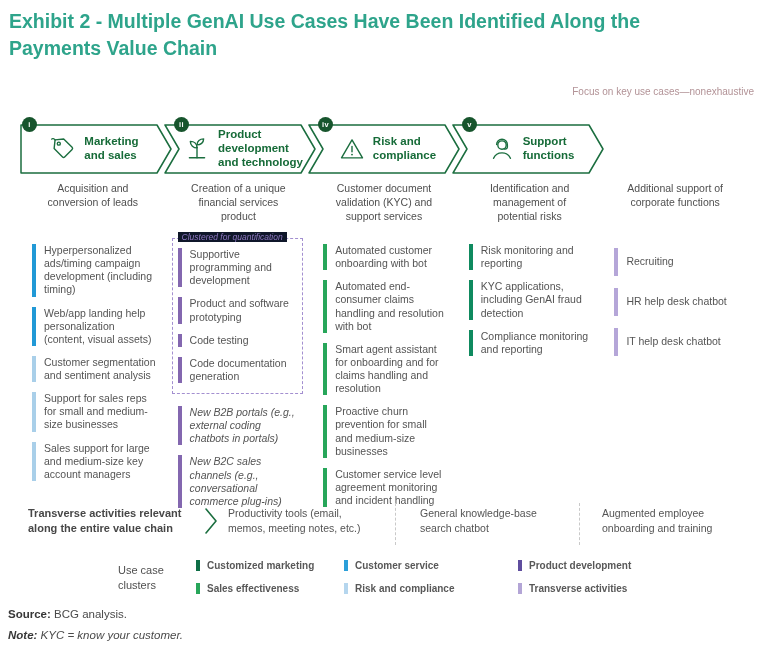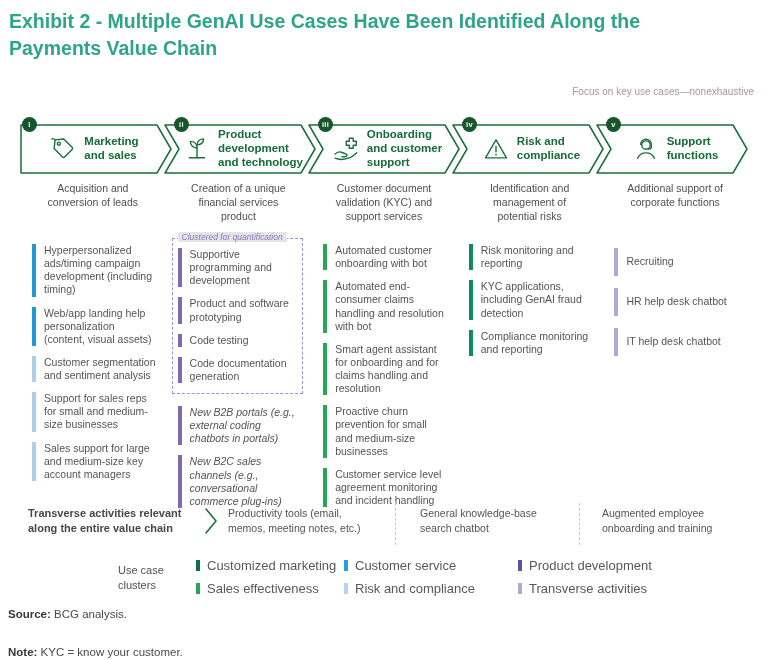--- a/index.html
+++ b/index.html
@@ -23,21 +23,21 @@
   .usecases{position:absolute;left:20px;top:228px;display:flex;align-items:flex-start;}
   .uc-col{width:145.6px;box-sizing:border-box;padding:16px 10px 0 12px;}
   .uc-col.col2{padding:0 8px 0 6px;}
   .uc-col.col5{padding-top:20px;}
   .uc-item{display:flex;gap:8px;margin-bottom:10px;}
   .uc-bar{flex:0 0 4px;}
   .uc-text{font-size:10.5px;color:#545454;line-height:1.25;}
   .uc-col.col5 .uc-item{min-height:28px;margin-bottom:12px;}
   .uc-col.col5 .uc-text{align-self:center;}
   .cluster-box{position:relative;border:1px dashed #A38FD0;margin:10px 0 12px 0;padding:9px 4px 0 5px;}
-  .cluster-label{position:absolute;top:-7px;left:5px;background:#e5e5e5;padding:0 4px;font-size:8.5px;font-style:italic;color:#8E77C0;white-space:nowrap;}
+  .cluster-label{position:absolute;top:-7px;left:5px;background:#0f172a;padding:0 4px;font-size:8.5px;font-style:italic;color:#8E77C0;white-space:nowrap;}
   .after-box{padding-left:6px;font-style:italic;}
   
   .transverse{position:absolute;left:28px;top:503px;width:732px;height:48px;}
   .tv-label{position:absolute;left:0;top:3px;width:170px;font-size:11px;font-weight:bold;color:#474747;line-height:1.35;white-space:pre-line;}
   .tv-chevron{position:absolute;left:176px;top:4px;}
   .tv-item{position:absolute;font-size:10.5px;color:#545454;line-height:1.4;white-space:pre-line;}
   .tv-i1{left:200px;top:3px;}
   .tv-i2{left:392px;top:3px;}
   .tv-i3{left:574px;top:3px;}
   .tv-divider{position:absolute;top:0;height:42px;border-left:1px dashed #C9C9C9;width:0;}
@@ -45,25 +45,25 @@
   .tv-d2{left:551px;}
   
   .legend{position:absolute;left:0;top:556px;width:768px;height:48px;}
   .legend-label{position:absolute;left:118px;top:7px;width:70px;font-size:11px;color:#4F4F4F;line-height:1.4;white-space:pre-line;}
   .legend-col{position:absolute;top:2px;}
   .lg-a{left:196px;}
   .lg-b{left:344px;}
   .lg-c{left:518px;}
   .legend-item{display:flex;align-items:center;gap:7px;height:14px;margin-bottom:9px;}
   .legend-swatch{width:4px;height:11px;}
-  .legend-text{font-size:13px;color:#585858;}
+  .legend-text{font-size:10px;color:#585858;font-weight:bold;}
   
   .footer-line{position:absolute;left:8px;font-size:11.5px;color:#4A4A4A;}
   .fl-source{top:608px;}
-  .fl-note{top:646px;}
+  .fl-note{top:629px;font-style:italic;}
   .footer-line b{color:#383838;}
   .icon-stroke{stroke:#1B6E3F;fill:none;stroke-width:1.2;stroke-linecap:round;stroke-linejoin:round;}
 </style>
 </head>
 <body>
 
 <div class="title">
   <span style="display:block">Exhibit 2 - Multiple GenAI Use Cases Have Been Identified Along the</span>
   <span style="display:block">Payments Value Chain</span>
 </div>
@@ -99,36 +99,20 @@
         <path class="icon-stroke" d="M12,11 C12,7.5 9.5,5.5 6.3,5.5 C6.3,9 9,11 12,11 Z"></path>
         <path class="icon-stroke" d="M12,8.5 C12,5.3 14.5,3.3 17.7,3.3 C17.7,6.8 15,8.5 12,8.5 Z"></path>
         <path class="icon-stroke" d="M5.5,19.5 H18.5"></path>
       </svg>
       <div class="stage-label">Product
 development
 and technology</div>
     </div>
   </div>
 
-  <div class="stage">
-    <svg class="shape" width="152" height="50" viewBox="0 0 152 50">
-      <polygon points="1,1 137,1 151,25 137,49 1,49 15,25" fill="#fff" stroke="#1B6E3F" stroke-width="1.5" stroke-linejoin="round"></polygon>
-    </svg>
-    <div class="badge">iii</div>
-    <div class="stage-content">
-      <svg width="28" height="28" viewBox="0 0 24 24">
-        <path class="icon-stroke" d="M14.8,2.8 h3.4 v2.6 h2.6 v3.4 h-2.6 v2.6 h-3.4 v-2.6 h-2.6 v-3.4 h2.6 Z"></path>
-        <path class="icon-stroke" d="M2.6,16.4 C4.4,14.4 6.6,14 8.8,15 L12.2,16.4 C13.2,16.9 12.9,18.3 11.8,18.4 L8.6,18.6"></path>
-        <path class="icon-stroke" d="M2.6,19.9 C5.4,21 8.2,21.2 10.8,20.6 L15.4,19.4 C16.6,19.1 17.8,18.4 18.8,17.4 L21.2,15.2"></path>
-      </svg>
-      <div class="stage-label">Onboarding
-and customer
-support</div>
-    </div>
-  </div>
 
   <div class="stage">
     <svg class="shape" width="152" height="50" viewBox="0 0 152 50">
       <polygon points="1,1 137,1 151,25 137,49 1,49 15,25" fill="#fff" stroke="#1B6E3F" stroke-width="1.5" stroke-linejoin="round"></polygon>
     </svg>
     <div class="badge">iv</div>
     <div class="stage-content">
       <svg width="28" height="28" viewBox="0 0 24 24">
         <path class="icon-stroke" d="M12,4.2 L21,19.6 H3 Z"></path>
         <path class="icon-stroke" d="M12,9.8 V14.4"></path>

